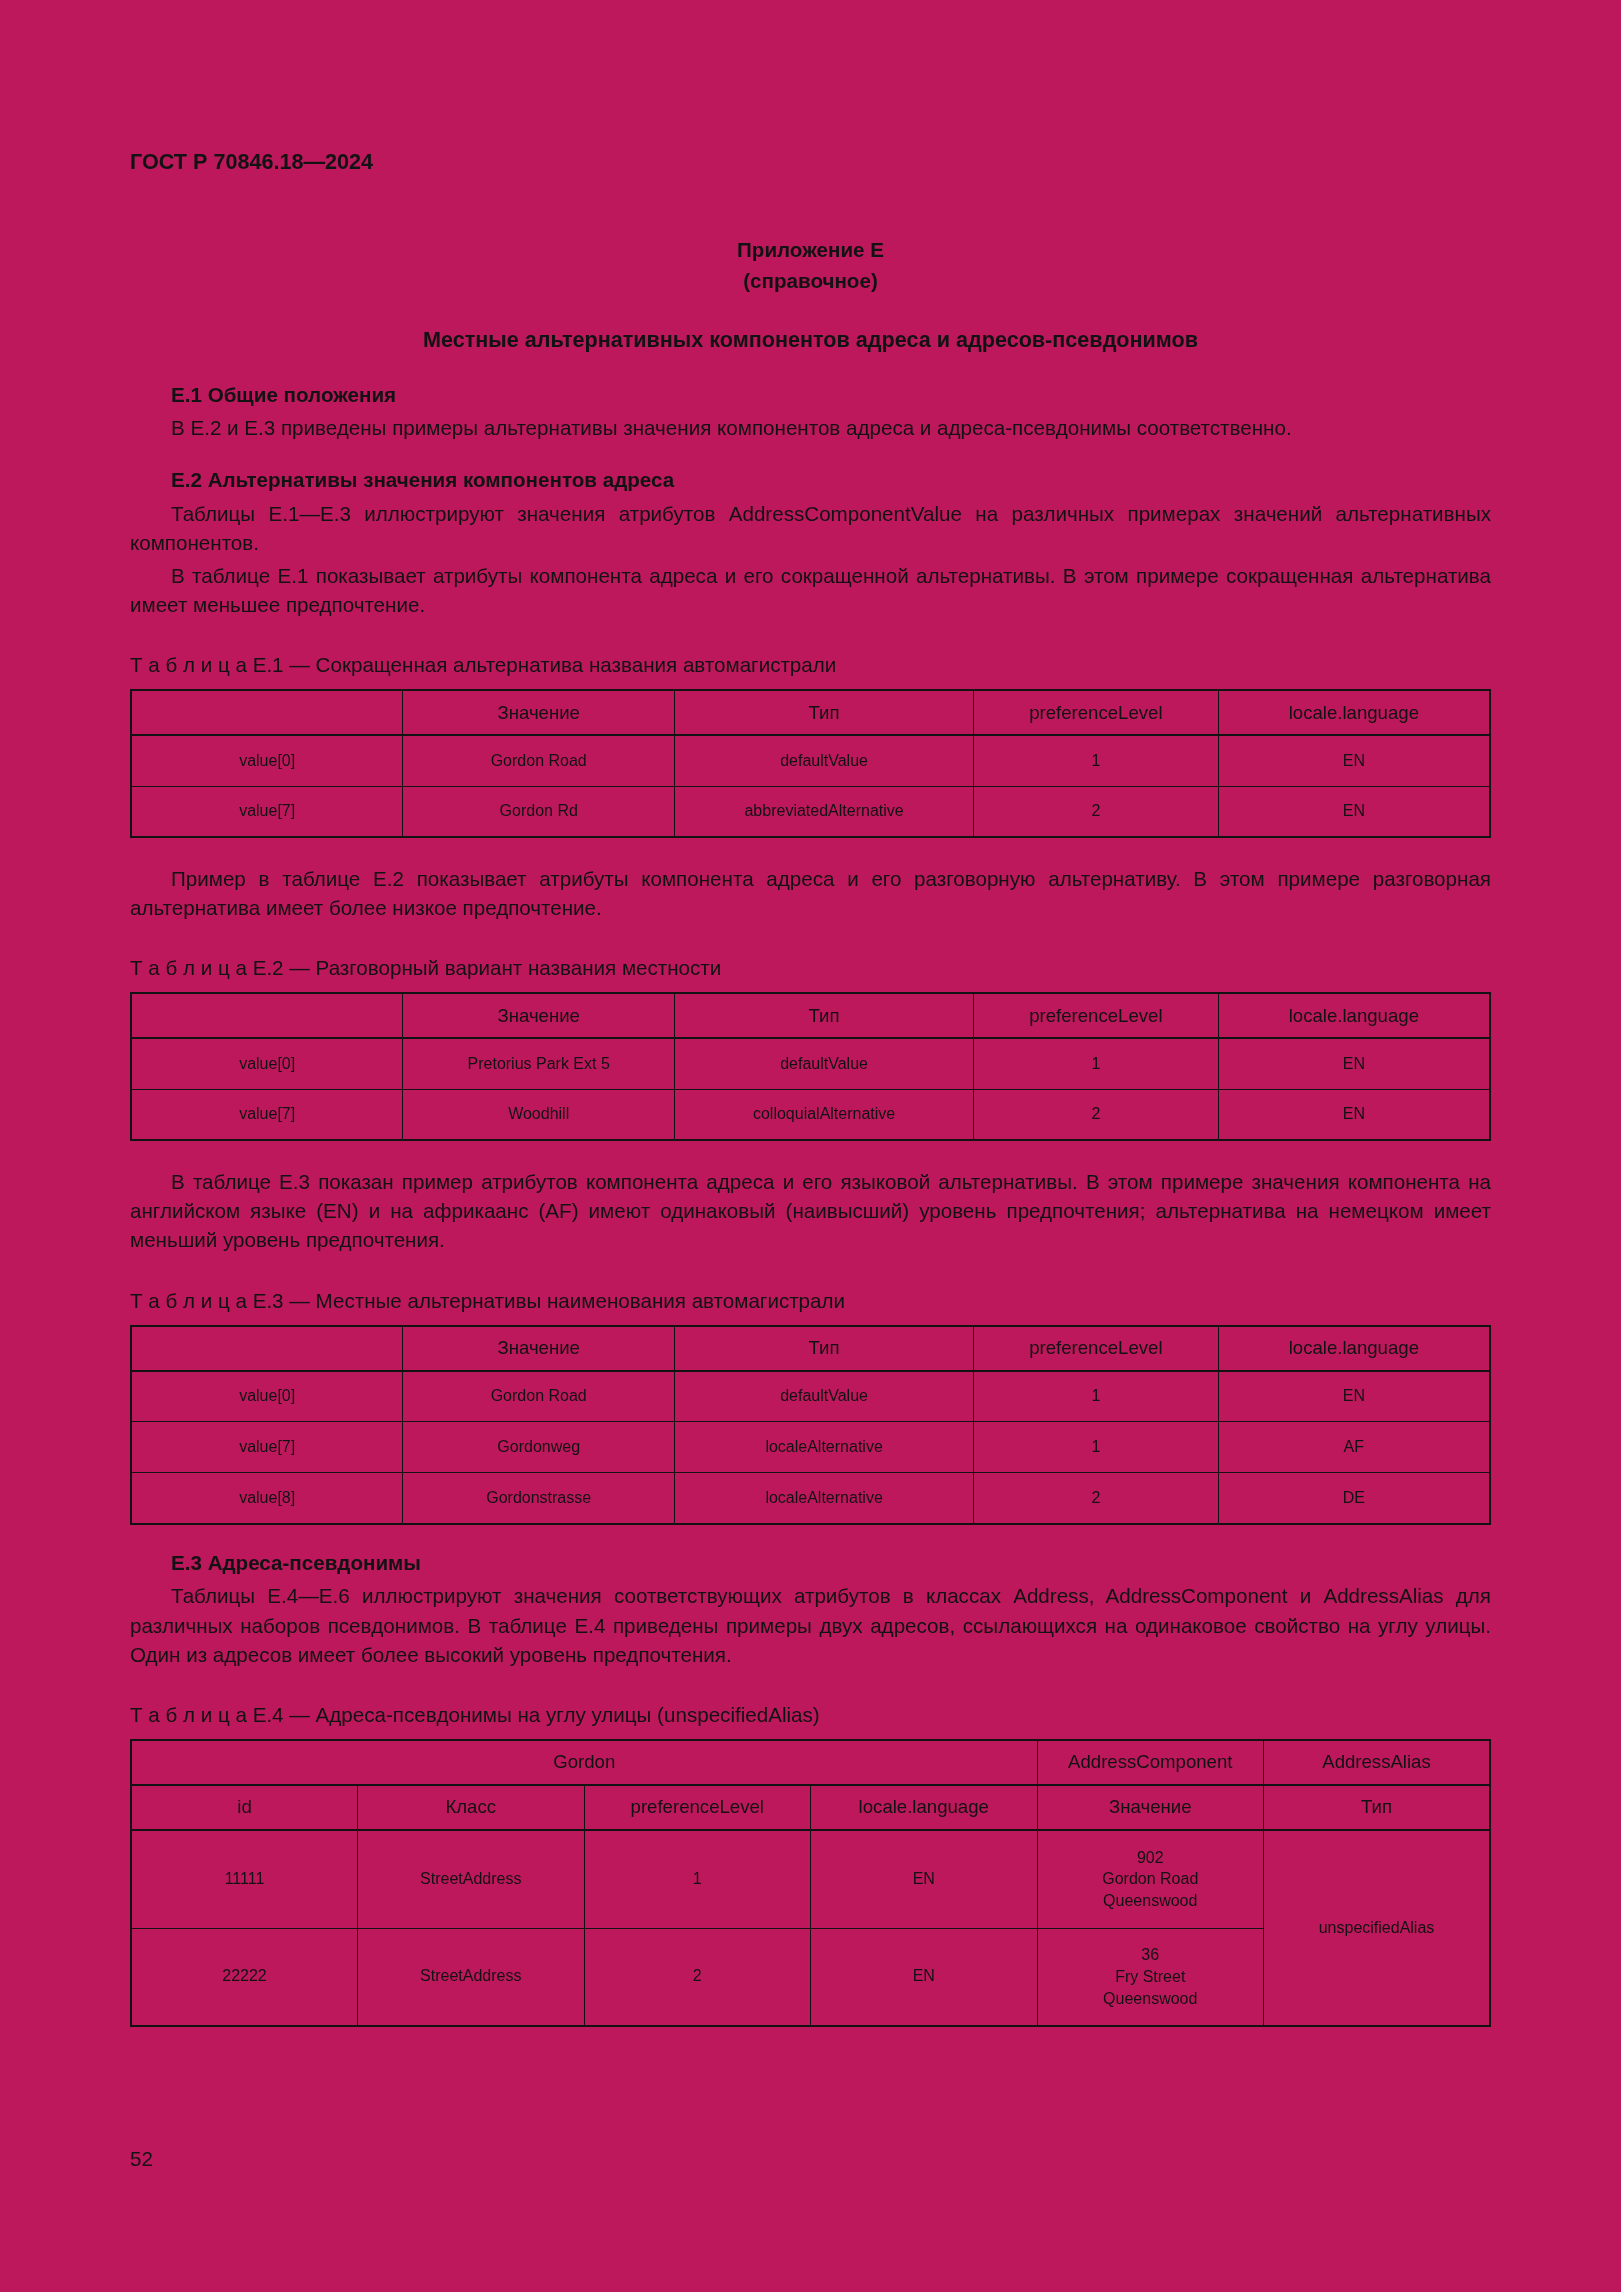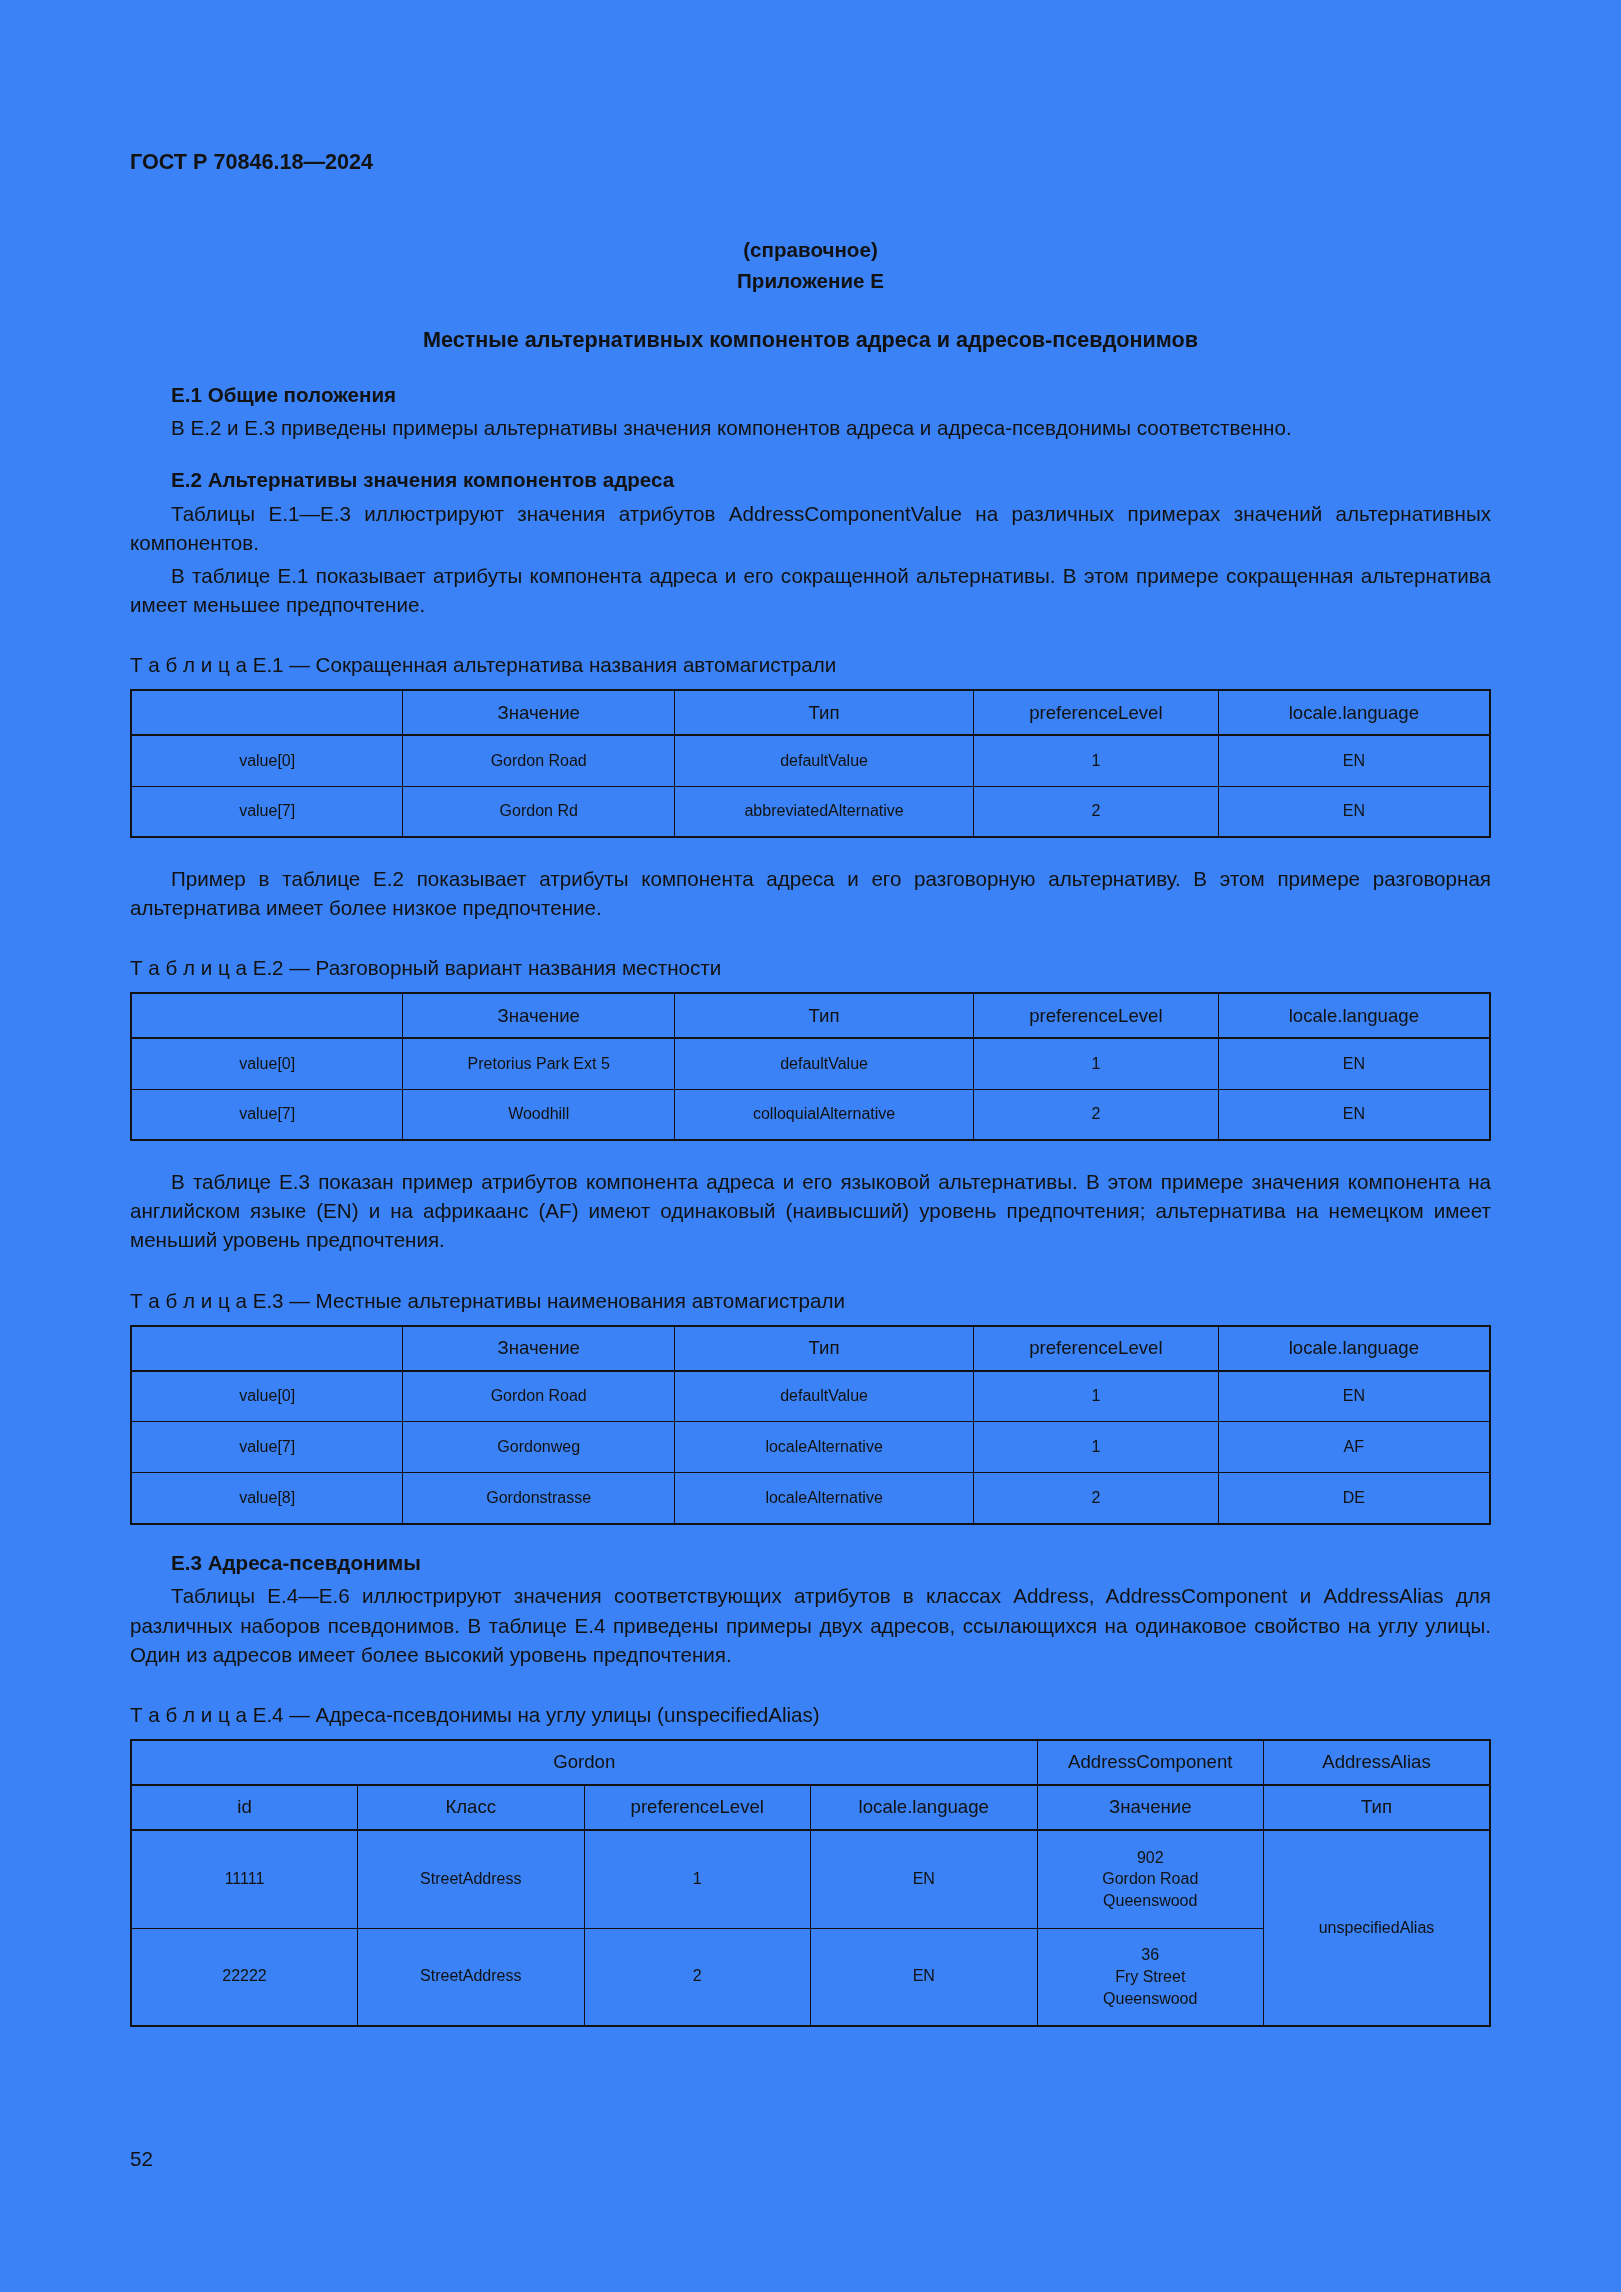--- a/index.html
+++ b/index.html
@@ -3,21 +3,21 @@
 <meta charset="utf-8">
 <title>ГОСТ Р 70846.18—2024 — стр. 52</title>
 <style>
   * { margin: 0; padding: 0; box-sizing: border-box; }
   html, body { background: #ffffff; }
   .page {
     position: relative;
     width: 1621px;
     height: 2293px;
     margin: 0 auto;
-    background: #3b82f6;
+    background: #be185d;
     color: #121212;
     font-family: "Liberation Sans", sans-serif;
     font-size: 20.6px;
     line-height: 1.42;
     padding: 147px 130px 0 130px;
     overflow: hidden;
   }
   .running-header {
     font-weight: bold;
     font-size: 21.6px;
@@ -90,22 +90,22 @@
   .c6-4 { width: 16%; } .c6-5 { width: 20%; } .c6-6 { width: 15%; }
 </style>
 </head>
 <body>
 
 <div class="page">
 
   <div class="running-header">ГОСТ Р 70846.18—2024</div>
 
   <div class="appendix-head">
+    <div>Приложение Е</div>
     <div>(справочное)</div>
-    <div>Приложение Е</div>
   </div>
 
   <div class="main-title">Местные альтернативных компонентов адреса и адресов-псевдонимов</div>
 
   <div class="section-heading">Е.1 Общие положения</div>
   <p class="body-par">В Е.2 и Е.3 приведены примеры альтернативы значения компонентов адреса и адреса-псевдонимы соответственно.</p>
 
   <div class="section-heading">Е.2 Альтернативы значения компонентов адреса</div>
   <p class="body-par">Таблицы Е.1—Е.3 иллюстрируют значения атрибутов AddressComponentValue на различных примерах значений альтернативных компонентов.</p>
   <p class="body-par">В таблице Е.1 показывает атрибуты компонента адреса и его сокращенной альтернативы. В этом примере сокращенная альтернатива имеет меньшее предпочтение.</p>

